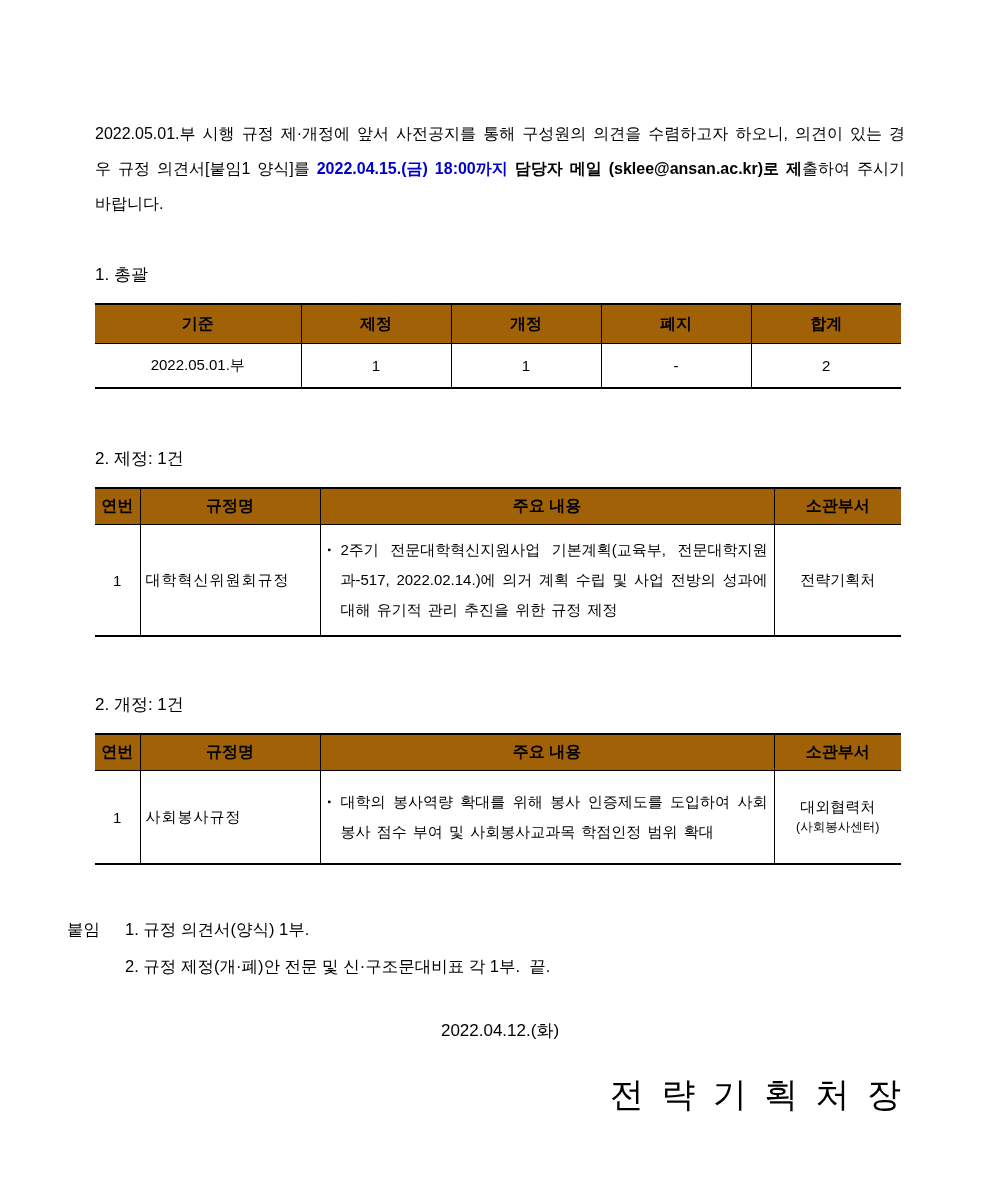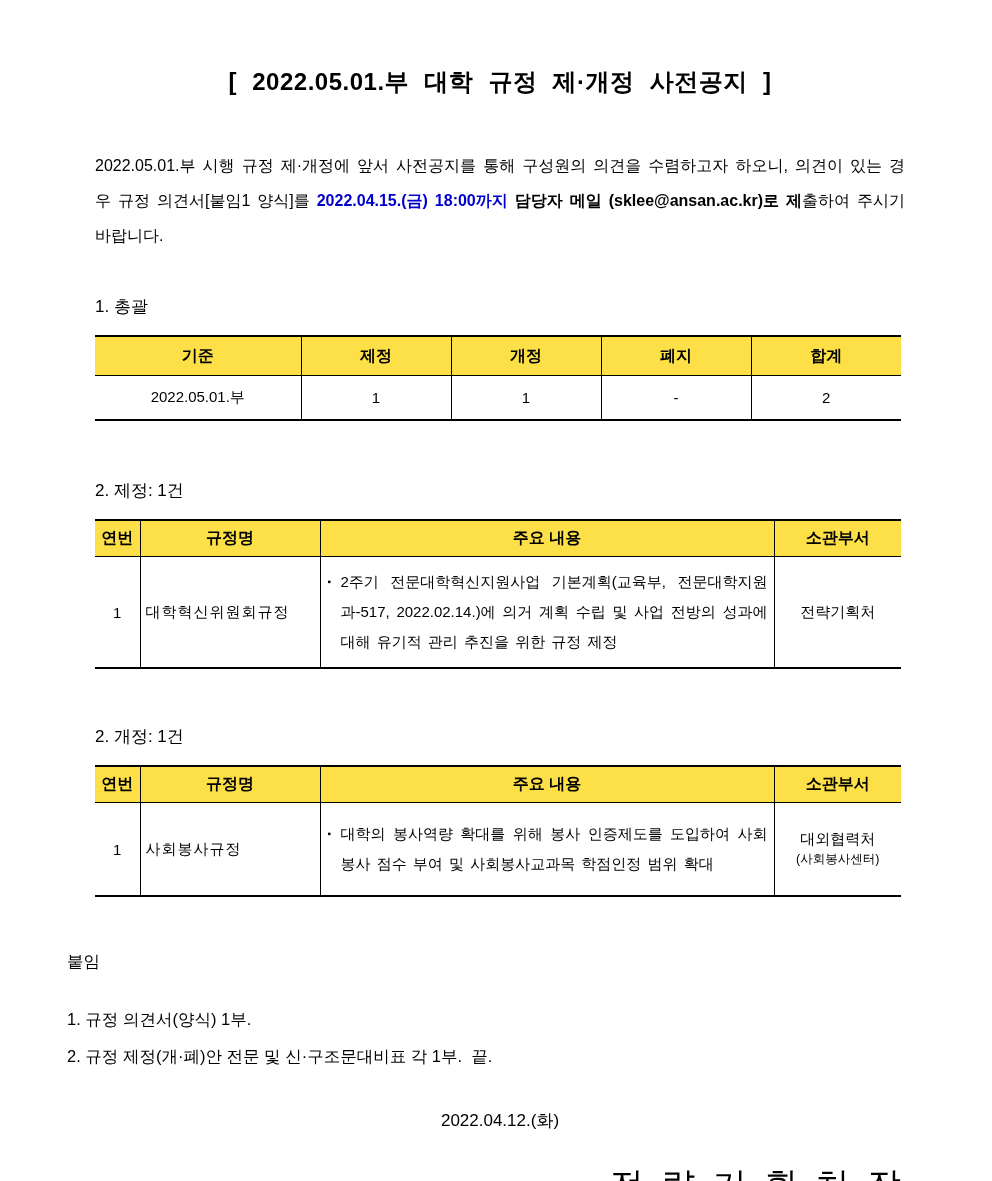--- a/index.html
+++ b/index.html
@@ -70,21 +70,21 @@
     font-size: 15px;
   }
   th, td {
     border-left: 1.5px solid #000;
     border-right: 1.5px solid #000;
     padding: 0;
   }
   tr > *:first-child { border-left: none; }
   tr > *:last-child  { border-right: none; }
   thead th {
-    background: #fde047;
+    background: #a16207;
     border-bottom: 1.5px solid #000;
     font-weight: bold;
     font-size: 16px;
     text-align: center;
     white-space: pre;
   }
   .t-summary thead th { height: 38px; }
   .t-summary tbody td { height: 43px; text-align: center; }
   .t-list thead th { height: 35px; }
   .t-list td.c-no   { text-align: center; }
@@ -122,21 +122,20 @@
     white-space: nowrap;
   }
 
   
   .attachments {
     margin-top: 46px;
     margin-left: -28px;
     display: flex;
     font-size: 16.5px;
     line-height: 37px;
-    flex-direction: column;
   }
   .attach-label {
     flex: 0 0 58px;
     white-space: pre;
   }
   .attach-items { flex: 1; }
   .attach-items .attach-item { white-space: pre-wrap; }
 
   
   .doc-date {
@@ -151,21 +150,20 @@
     font-size: 34px;
     letter-spacing: 4px;
     white-space: pre;
   }
 </style>
 </head>
 <body>
 
 <div class="page">
 
-  <div class="doc-title">[ 2022.05.01.부 대학 규정 제·개정 사전공지 ]</div>
 
   <div class="intro"><span>2022.05.01.부 시행 규정 제·개정에 앞서 사전공지를 통해 구성원의 의견을 수렴하고자 하오니, 의견이 있는 경우 규정 의견서[붙임1 양식]를 </span><span class="blue-bold">2022.04.15.(금) 18:00까지</span><span class="bold"> 담당자 메일 (sklee@ansan.ac.kr)로 제</span><span>출하여 주시기 바랍니다.</span></div>
 
   <div class="sec-heading h1">1. 총괄</div>
 
   <table class="t-summary">
     <colgroup>
       <col style="width:206px">
         <col style="width:150px">
         <col style="width:150px">

